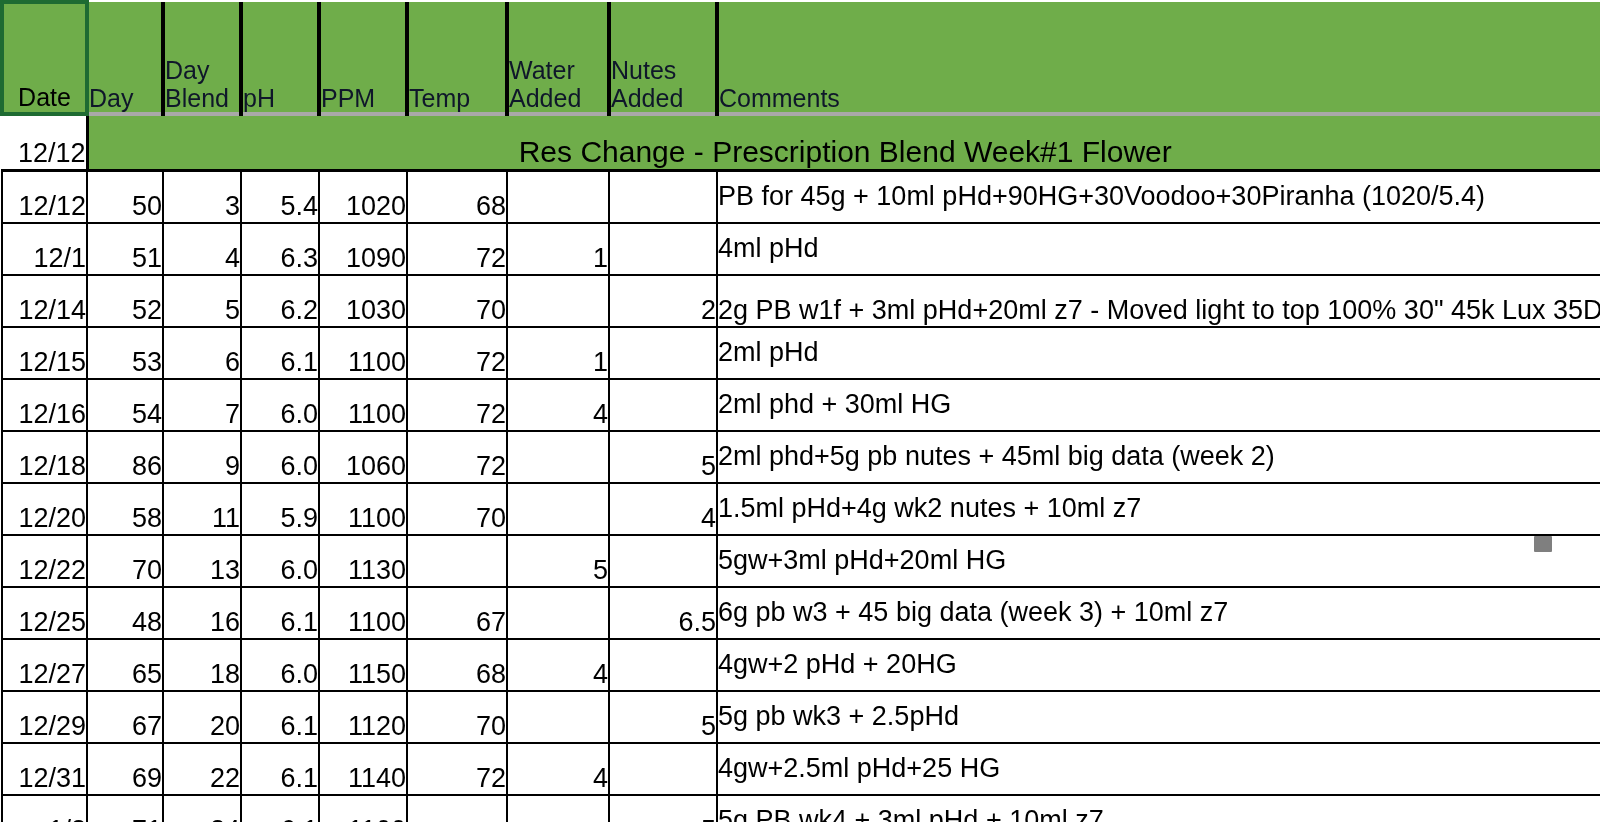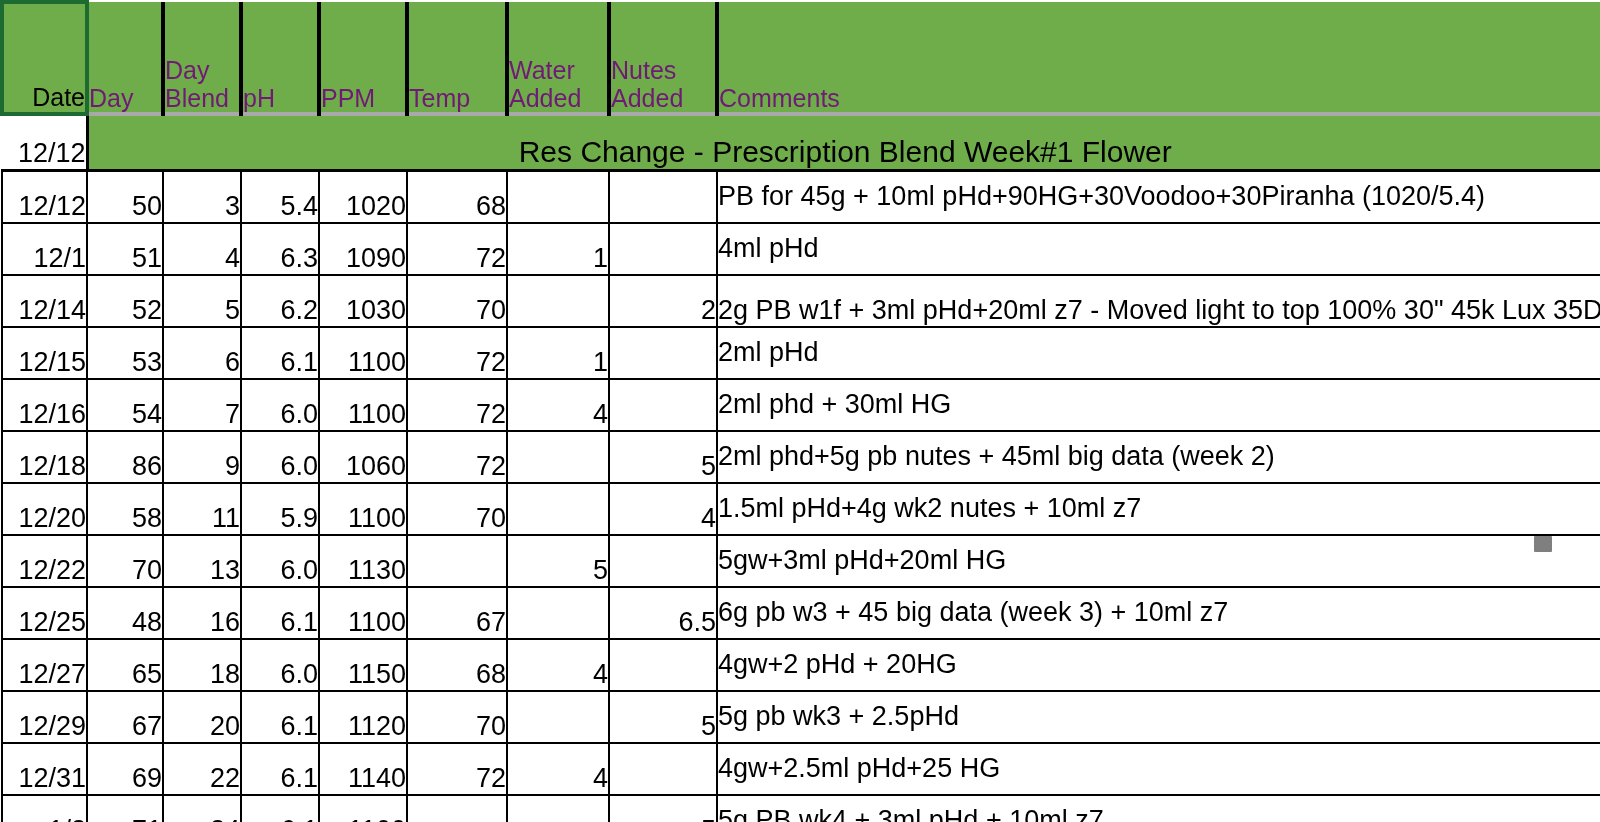--- a/index.html
+++ b/index.html
@@ -45,40 +45,40 @@
   col.c-temp    { width: 100px; }
   col.c-water   { width: 102px; }
   col.c-nutes   { width: 108px; }
   col.c-comm    { width: 885px; }
 
   
   tr.header-row { height: 112px; }
 
   th.hdr {
     background: #6fad4a;
-    color: #701a75;
+    color: #0f172a;
     font-size: 25px;
     line-height: 1.12;
     text-align: left;
     vertical-align: bottom;
     padding: 0 0 12px 8px;
     border-left: 4px solid #000000;
     border-right: 4px solid #000000;
     border-bottom: 3px solid #000000;
     white-space: normal;
   }
   th.hdr .two-line { display: block; }
 
   th.hdr-date {
     background: #6fad4a;
     border: 4px solid #1e6b32;
     box-shadow: inset 0 0 0 2px #6fad4a;
     padding: 0 0 12px 8px;
     font-size: 25px;
-    text-align: right;
+    text-align: center;
     vertical-align: bottom;
     position: relative;
   }
 
   th.hdr-comments {
     border-left: 4px solid #000000;
     border-right: none;
   }
 
   

